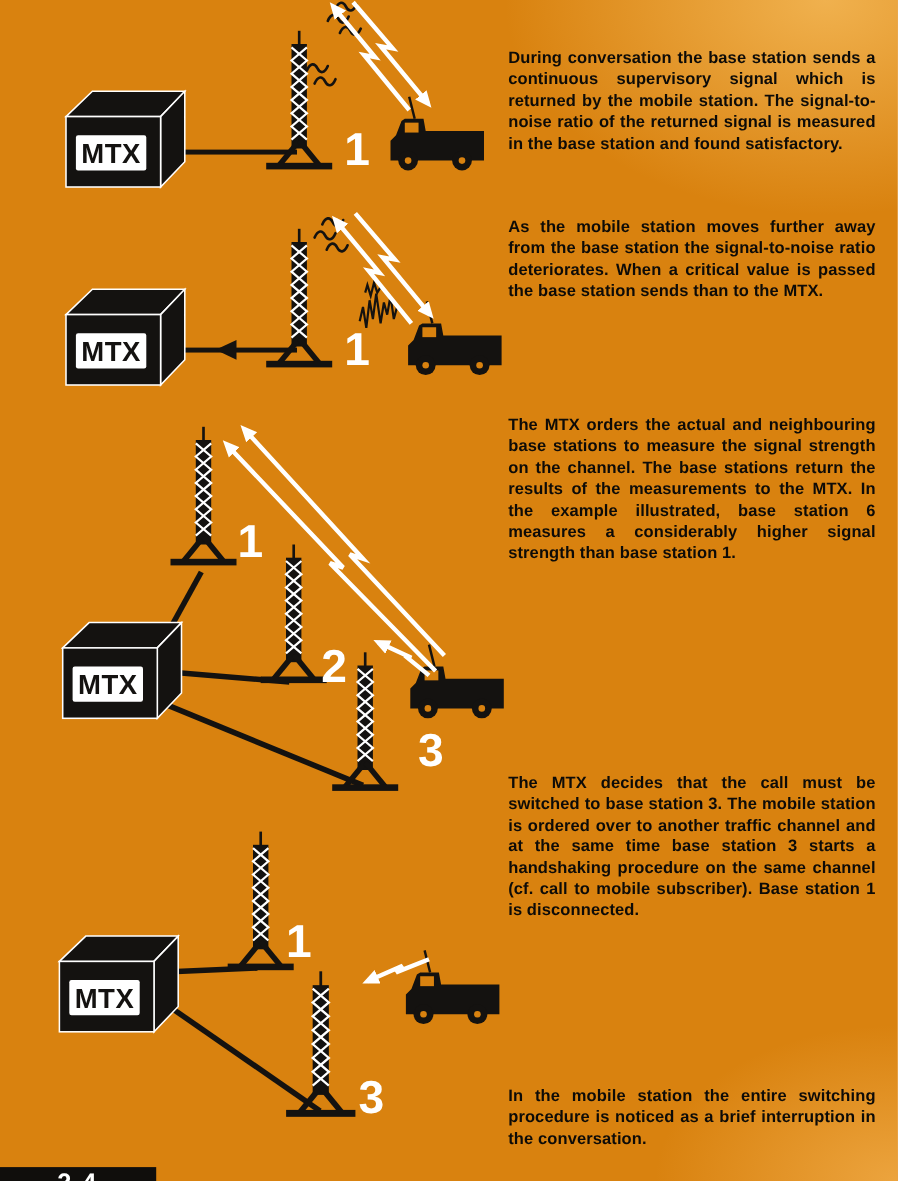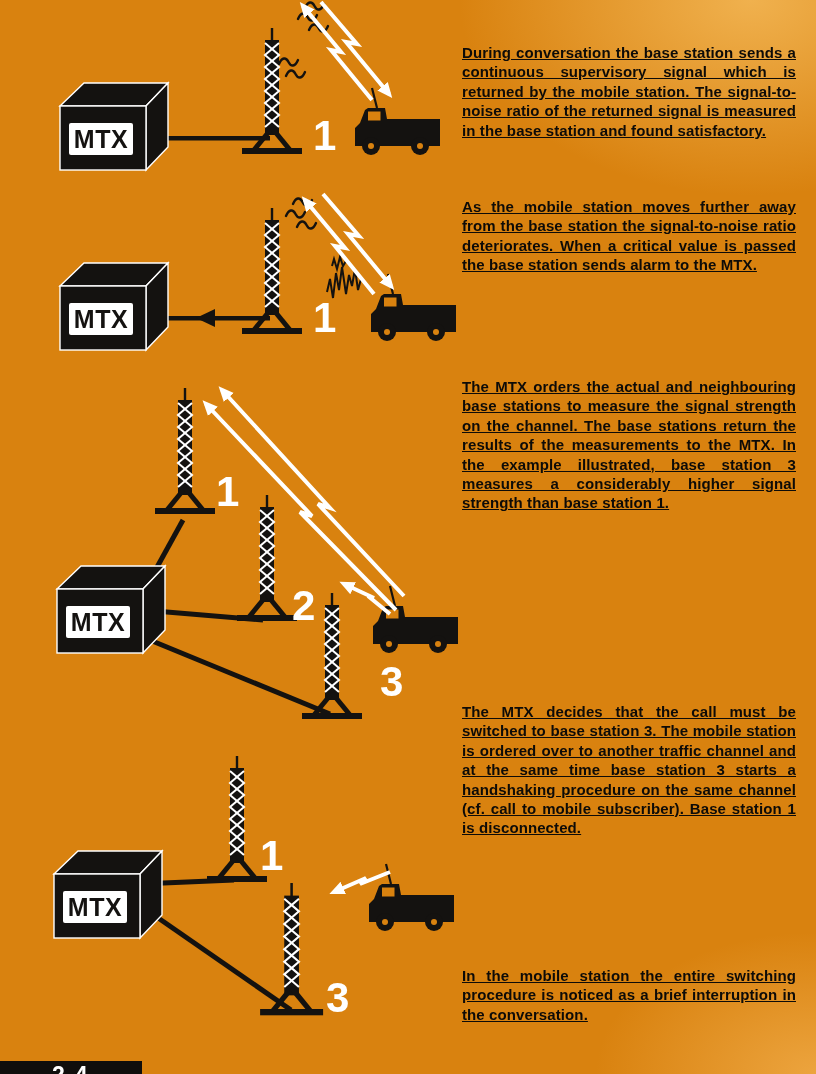--- a/index.html
+++ b/index.html
@@ -16,21 +16,21 @@
   svg.diagram{position:absolute;left:0;top:0;}
   .bolt{stroke:#ffffff;stroke-width:4;fill:none;stroke-linejoin:miter;}
   .link{stroke:#141210;stroke-width:5;fill:none;}
   .squig{stroke:#141210;stroke-width:2.4;fill:none;stroke-linecap:round;}
   .noise{stroke:#141210;stroke-width:2;fill:none;}
   .station-number{font-weight:bold;font-size:42px;fill:#ffffff;}
   .mtx-label{font-weight:bold;font-size:25px;fill:#141210;letter-spacing:0.5px;}
   .captions p{
     position:absolute;left:462px;width:334px;margin:0;
     text-align:justify;font-size:15px;line-height:19.4px;
-    font-weight:600;color:#0d0b08;letter-spacing:0.1px;text-decoration:underline;
+    font-weight:600;color:#0d0b08;letter-spacing:0.1px;
   }
   .footer-strip{
     position:absolute;left:0;bottom:0;width:142px;height:13px;
     background:#100e0c;overflow:hidden;
   }
   .footer-strip span{
     display:block;color:#ffffff;font-weight:bold;font-size:23px;
     line-height:23px;padding-left:52px;letter-spacing:10px;
     transform:translateY(3px);
   }
@@ -150,23 +150,23 @@
 
       <path class="bolt" d="M390,872 L360,884 L366,878 L334,892" marker-end="url(#arrow-w)"></path>
 
       <text class="station-number" x="260" y="870">1</text>
       <text class="station-number" x="326" y="1012">3</text>
     </g>
   </svg>
 
   <div class="captions">
     <p style="top:43px">During conversation the base station sends a continuous supervisory signal which is returned by the mobile station. The signal-to-noise ratio of the returned signal is measured in the base station and found satisfactory.</p>
-    <p style="top:197px">As the mobile station moves further away from the base station the signal-to-noise ratio deteriorates. When a critical value is passed the base station sends alarm to the MTX.</p>
-    <p style="top:377px">The MTX orders the actual and neighbouring base stations to measure the signal strength on the channel. The base stations return the results of the measurements to the MTX. In the example illustrated, base station 3 measures a considerably higher signal strength than base station 1.</p>
+    <p style="top:197px">As the mobile station moves further away from the base station the signal-to-noise ratio deteriorates. When a critical value is passed the base station sends than to the MTX.</p>
+    <p style="top:377px">The MTX orders the actual and neighbouring base stations to measure the signal strength on the channel. The base stations return the results of the measurements to the MTX. In the example illustrated, base station 6 measures a considerably higher signal strength than base station 1.</p>
     <p style="top:702px">The MTX decides that the call must be switched to base station 3. The mobile station is ordered over to another traffic channel and at the same time base station 3 starts a handshaking procedure on the same channel (cf. call to mobile subscriber). Base station 1 is disconnected.</p>
-    <p style="top:966px">In the mobile station the entire switching procedure is noticed as a brief interruption in the conversation.</p>
+    <p style="top:987px">In the mobile station the entire switching procedure is noticed as a brief interruption in the conversation.</p>
   </div>
 
   <div class="footer-strip">
     <span>24</span>
   </div>
 
 </div>
 
 </body></html>

